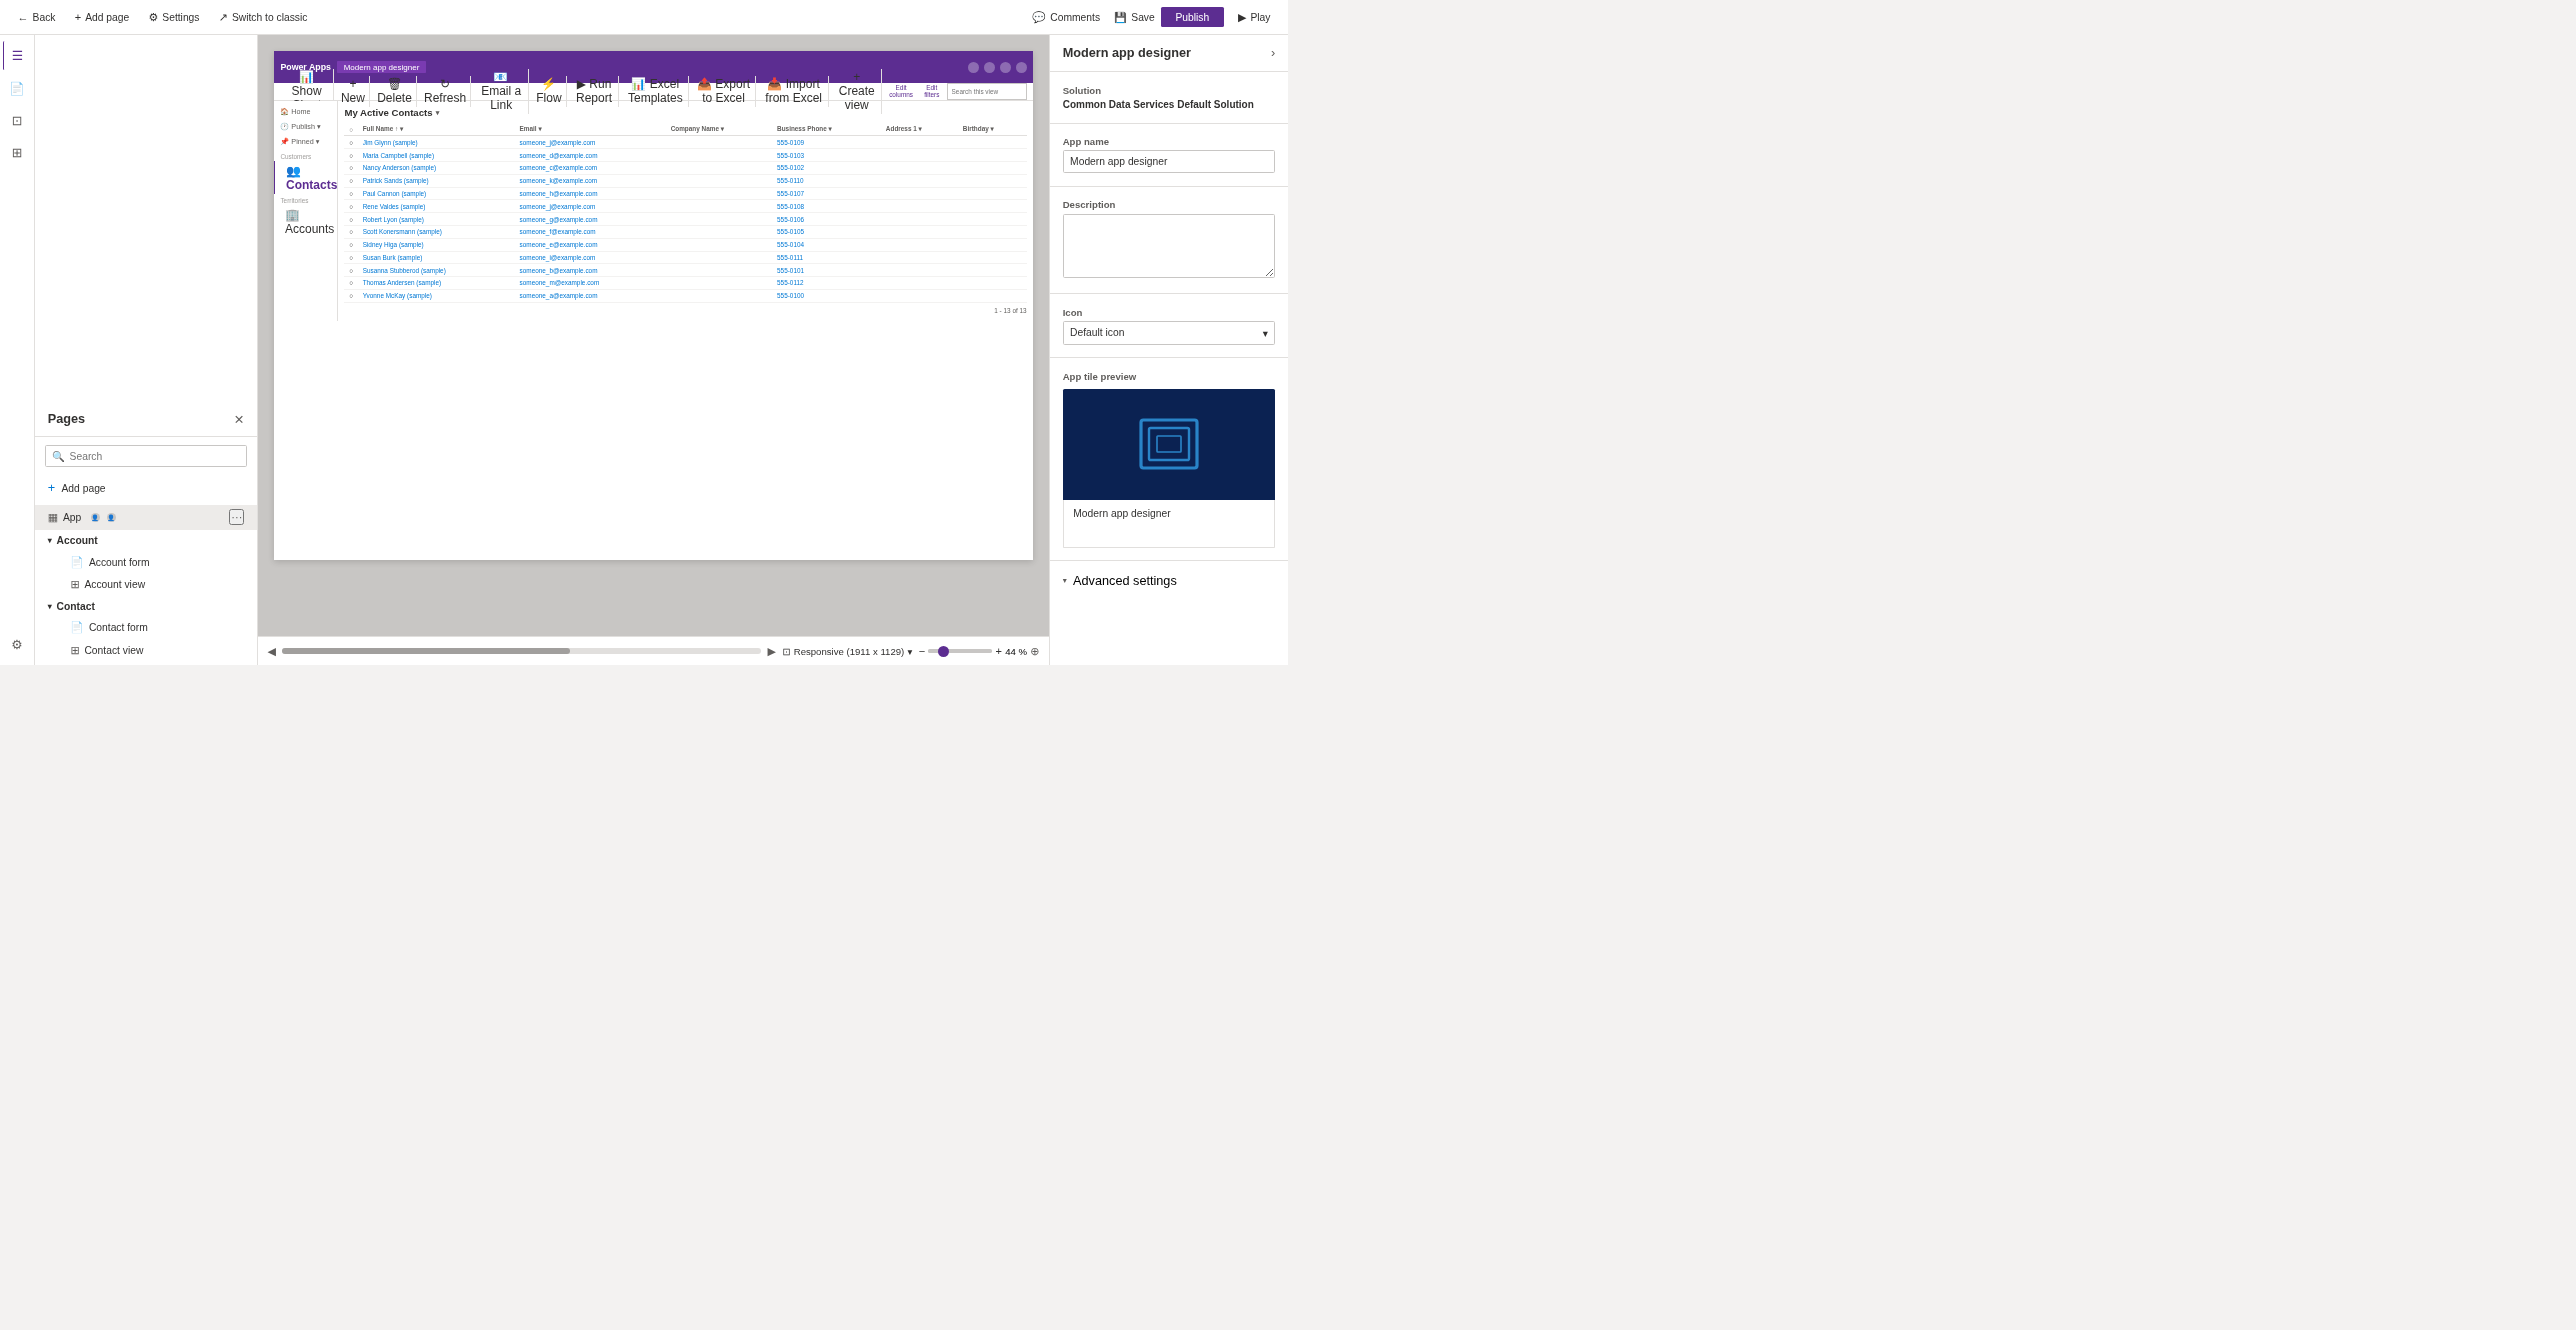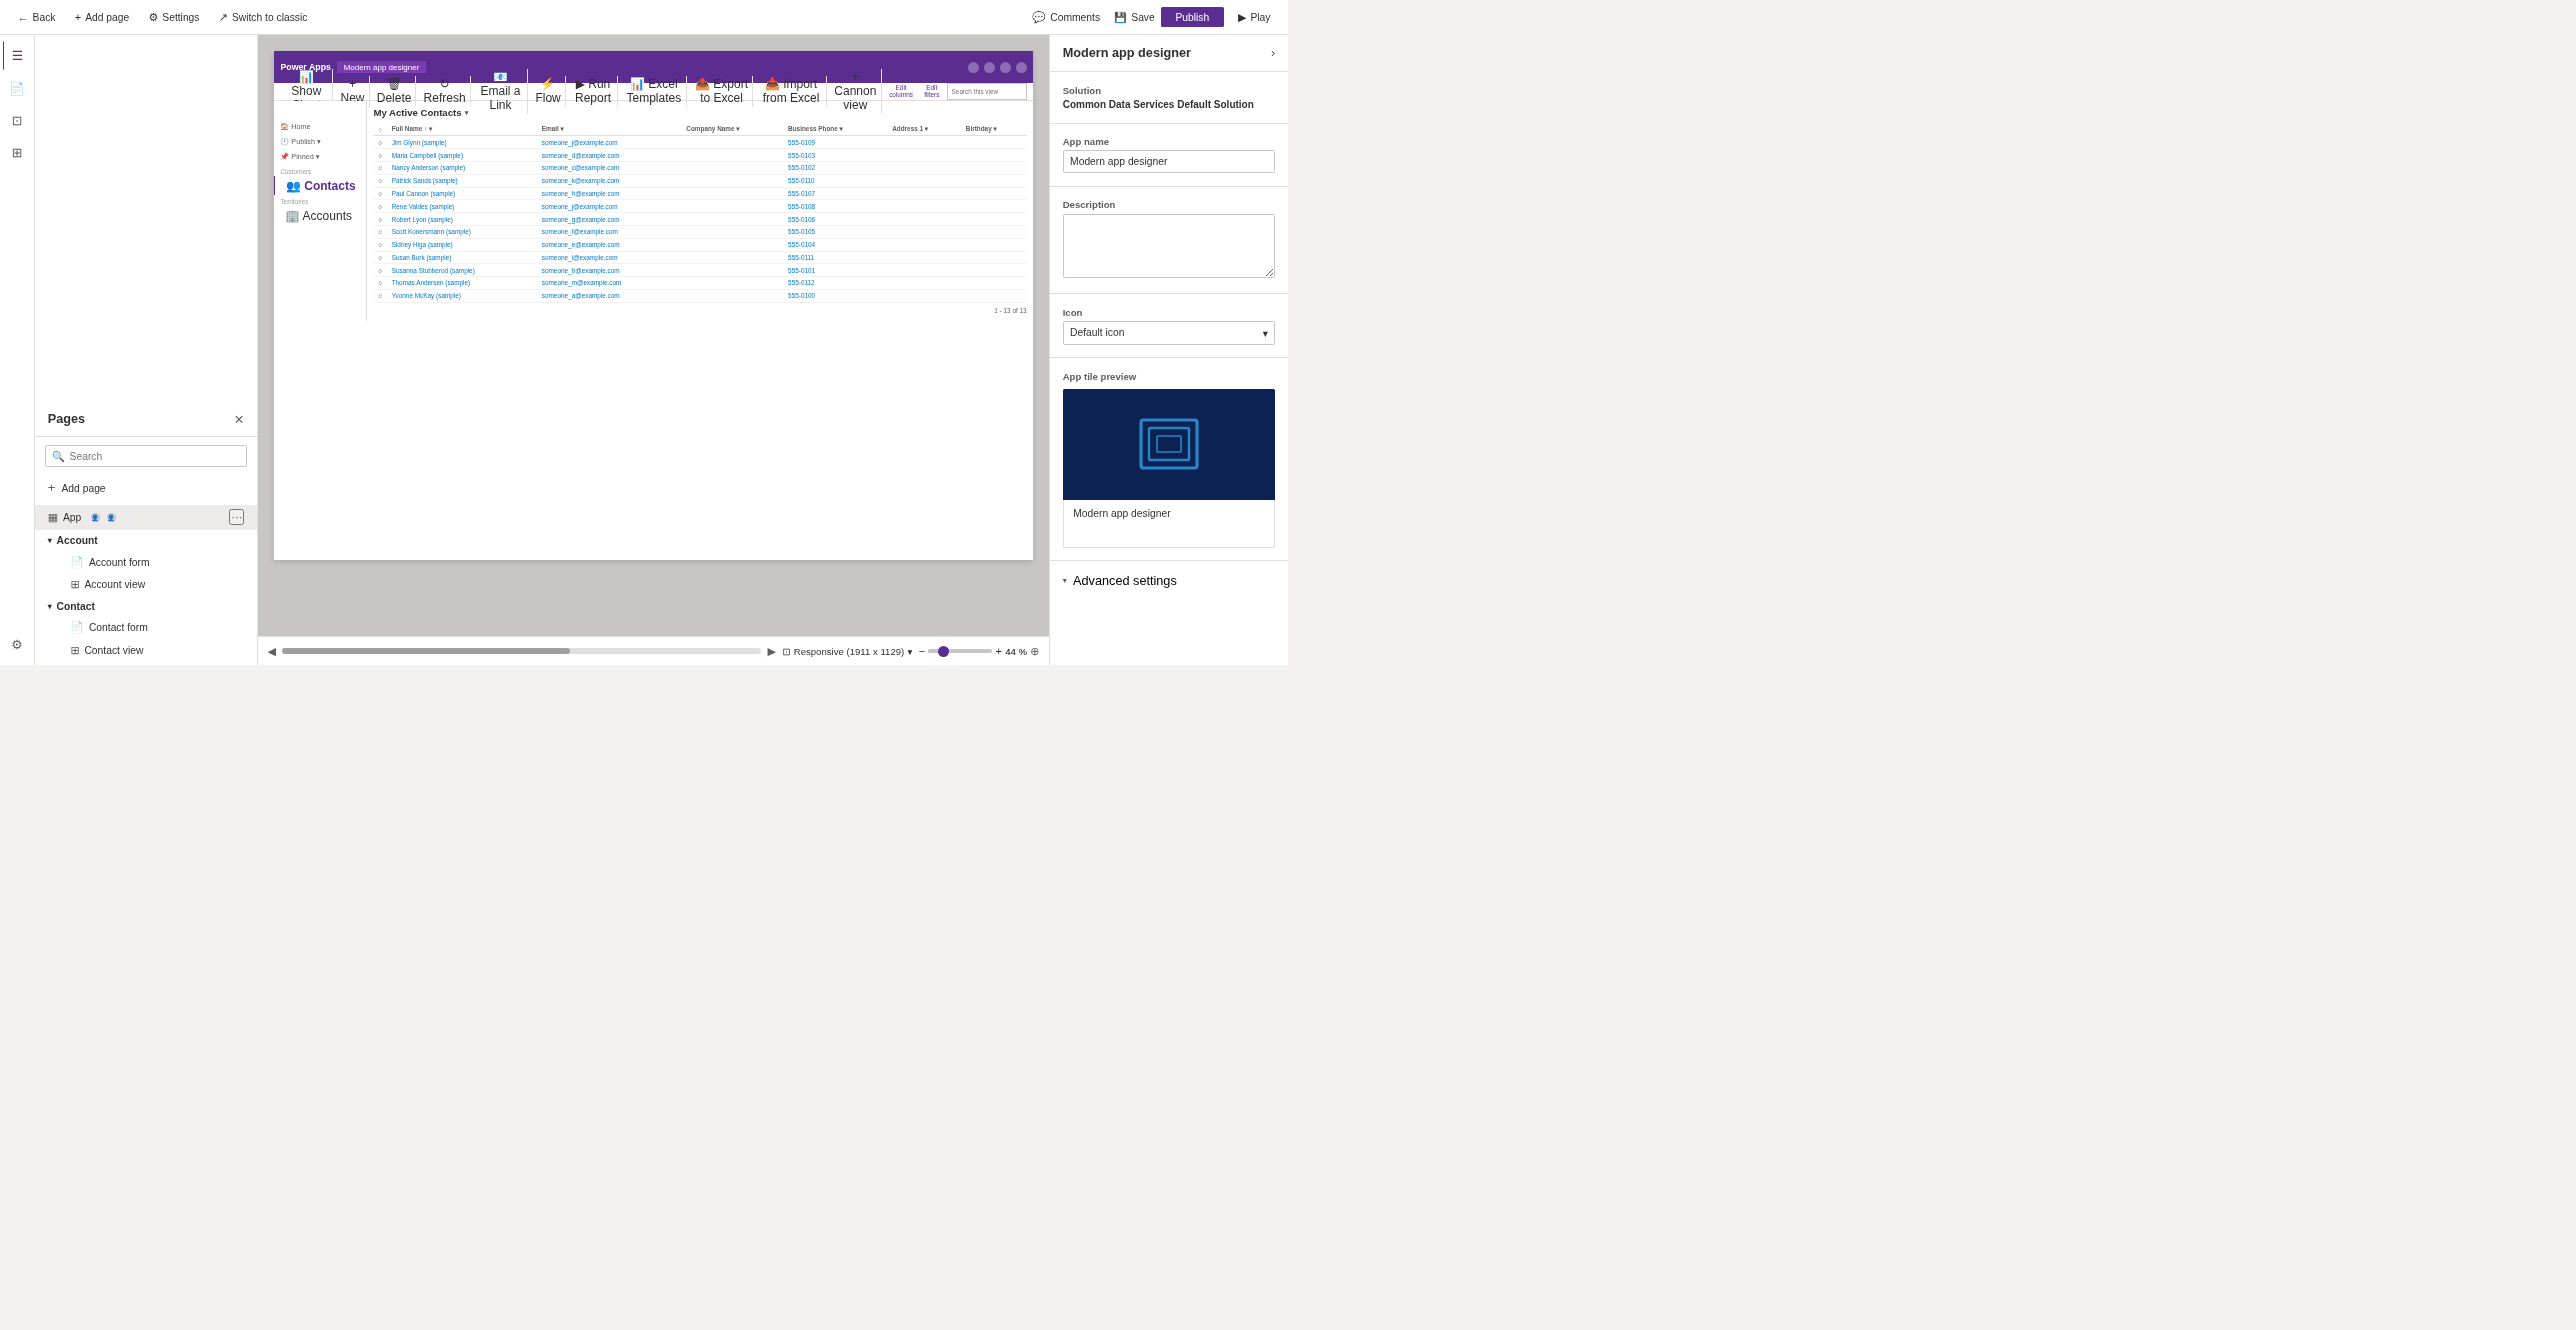--- a/index.html
+++ b/index.html
@@ -164,22 +164,22 @@
       display: flex; align-items: center; padding: 0 6.4px; gap: 3.2px; font-size: 7.2px; color: #323130;
     }
     .app-secondary-btn {
       display: flex; align-items: center; gap: 1.6px;
       padding: 1.6px 4px; background: transparent; border: none; cursor: pointer;
       font-size: 12px; color: #323130; border-right: 0.8px solid #e1dfdd;
     }
 
     .app-body { display: flex; height: calc(100% - 40px); }
     .app-sidebar {
-      width: 93px; border-right: 0.8px solid #e1dfdd; background: #fff;
-      padding: 18px 0; font-size: 7.2px;
+      width: 64px; border-right: 0.8px solid #e1dfdd; background: #fff;
+      padding: 3px 0; font-size: 7.2px;
     }
     .app-sidebar-item {
       padding: 3.2px 6.4px; color: #605e5c; cursor: pointer;
     }
     .app-sidebar-group { font-size: 6.4px; color: #a19f9d; padding: 3.2px 6.4px 1.6px; }
     .app-sidebar-child { padding: 2.4px 6.4px 2.4px 11px; color: #323130; font-size: 12px; cursor: pointer; }
     .app-sidebar-child.active { color: #5c2d91; font-weight: 600; border-left: 1.6px solid #5c2d91; }
 
     .app-content { flex: 1; padding: 6.4px; overflow: hidden; }
     .app-content-title {
@@ -425,21 +425,21 @@
           <button class="app-secondary-btn">📊 Show Chart</button>
           <button class="app-secondary-btn">+ New</button>
           <button class="app-secondary-btn">🗑 Delete</button>
           <button class="app-secondary-btn">↻ Refresh</button>
           <button class="app-secondary-btn">📧 Email a Link</button>
           <button class="app-secondary-btn">⚡ Flow</button>
           <button class="app-secondary-btn">▶ Run Report</button>
           <button class="app-secondary-btn">📊 Excel Templates</button>
           <button class="app-secondary-btn">📤 Export to Excel</button>
           <button class="app-secondary-btn">📥 Import from Excel</button>
-          <button class="app-secondary-btn">+ Cannon view</button>
+          <button class="app-secondary-btn">+ Create view</button>
           <div style="margin-left:auto;display:flex;gap:3.2px;">
             <button class="edit-btn">Edit columns</button>
             <button class="edit-btn">Edit filters</button>
             <input class="app-search-box" type="text" placeholder="Search this view" style="">
           </div>
         </div>
 
         <div class="app-body">
 
           <div class="app-sidebar">

